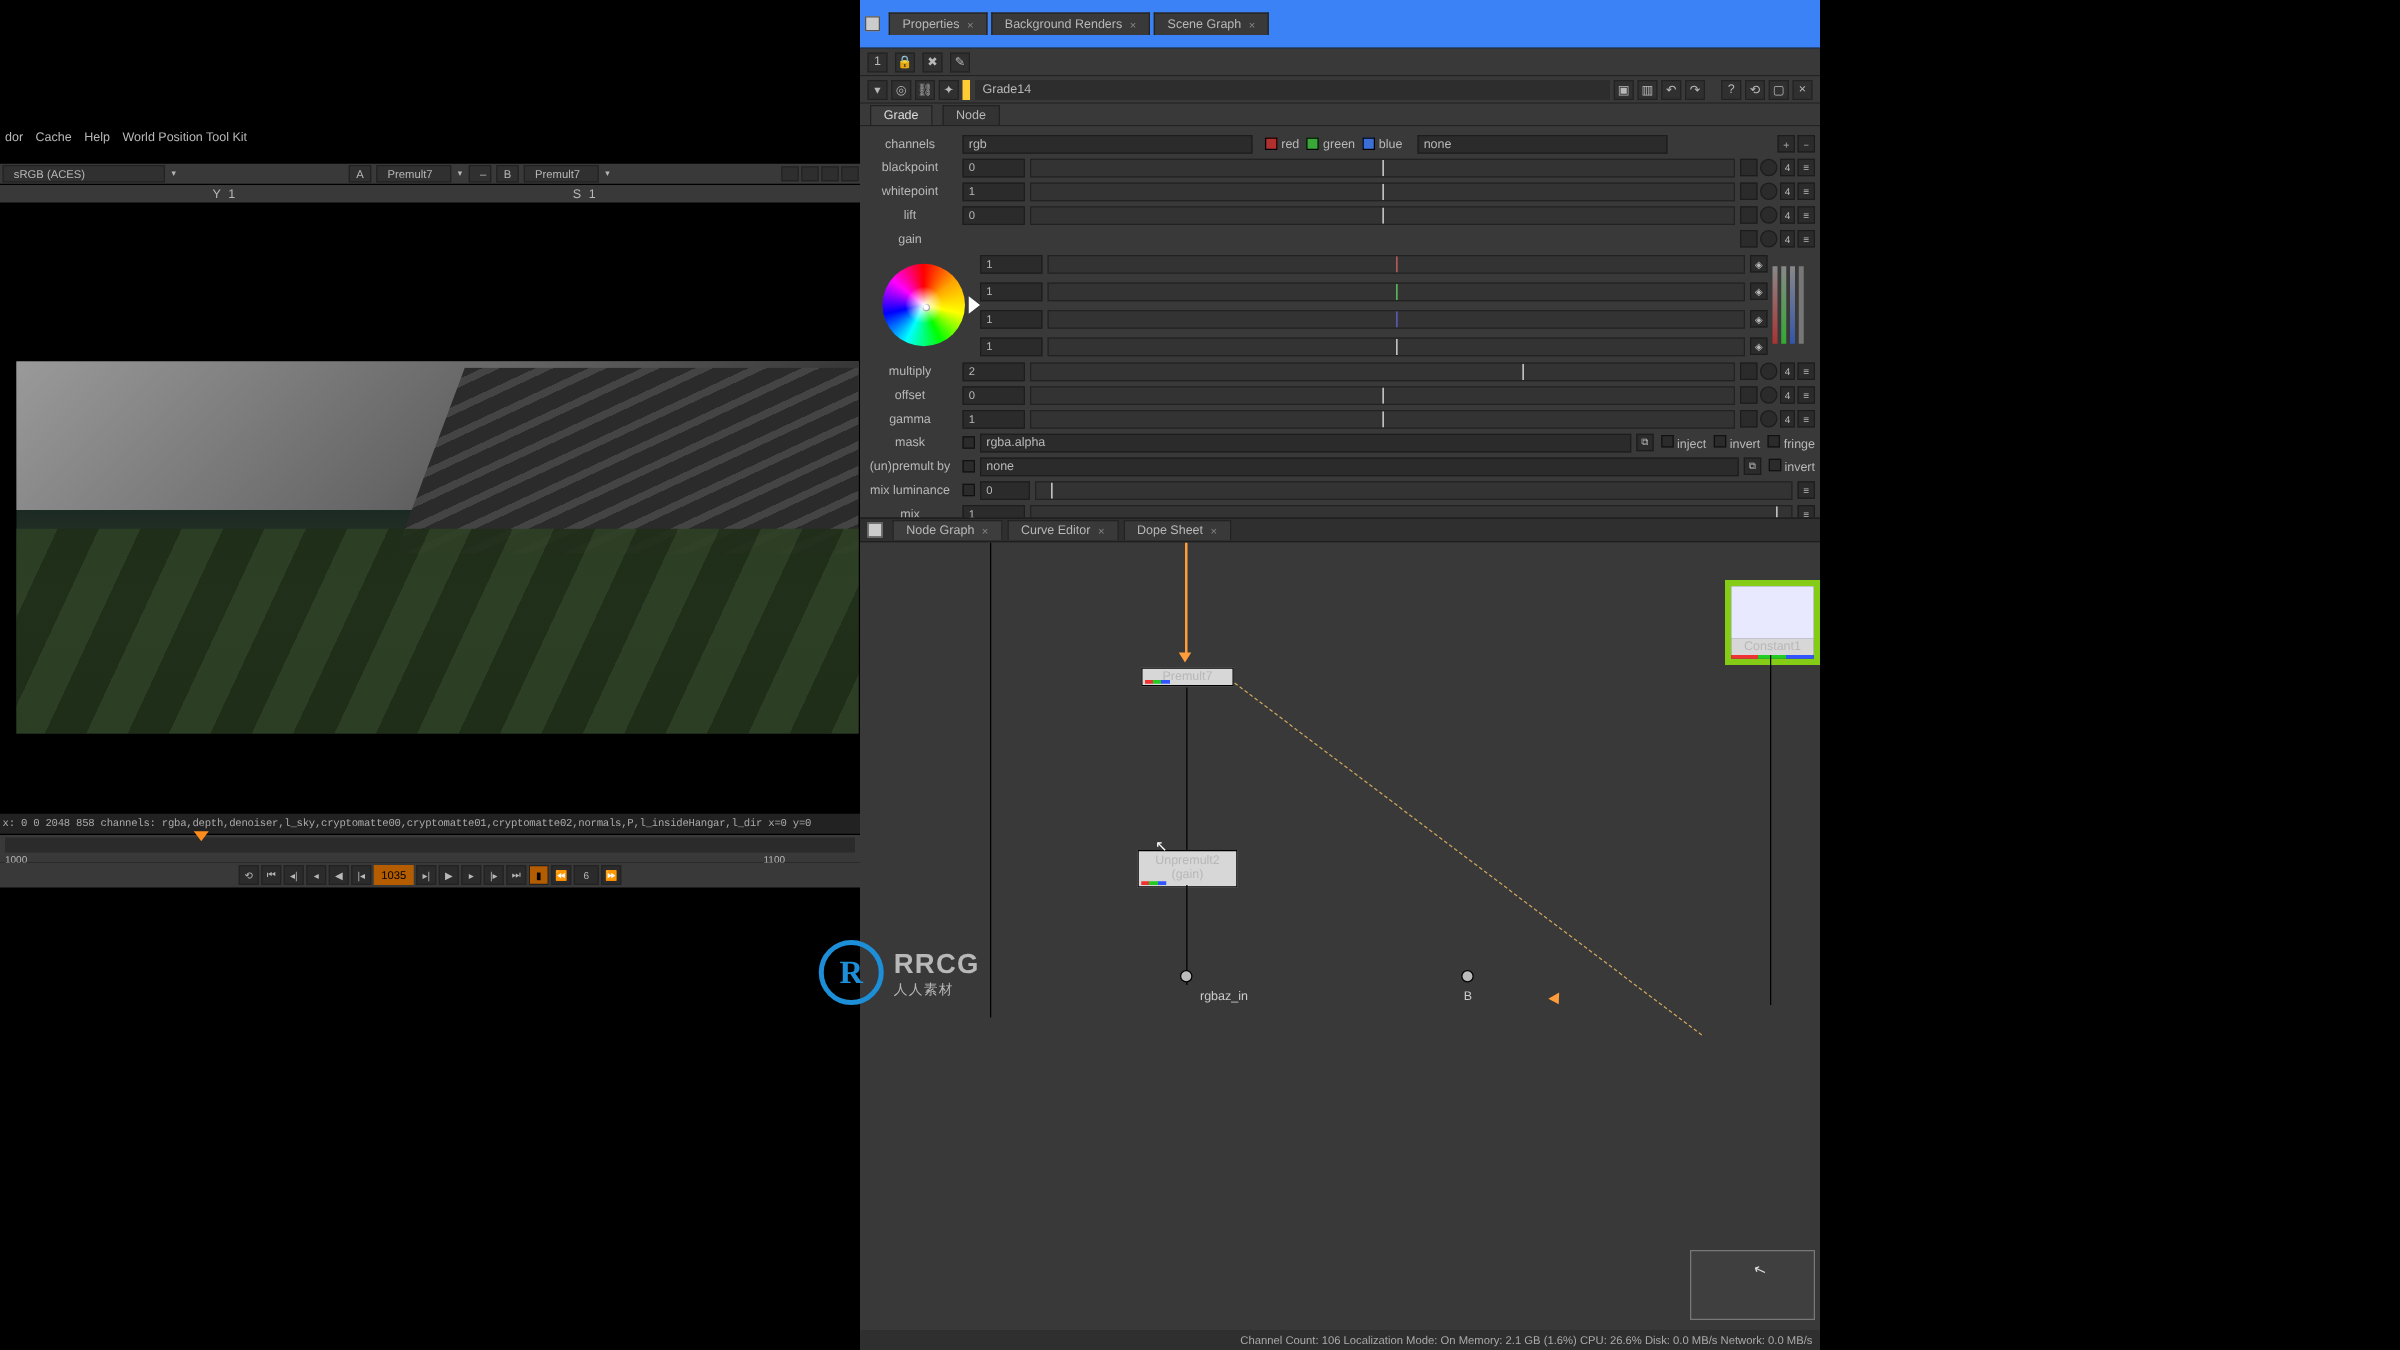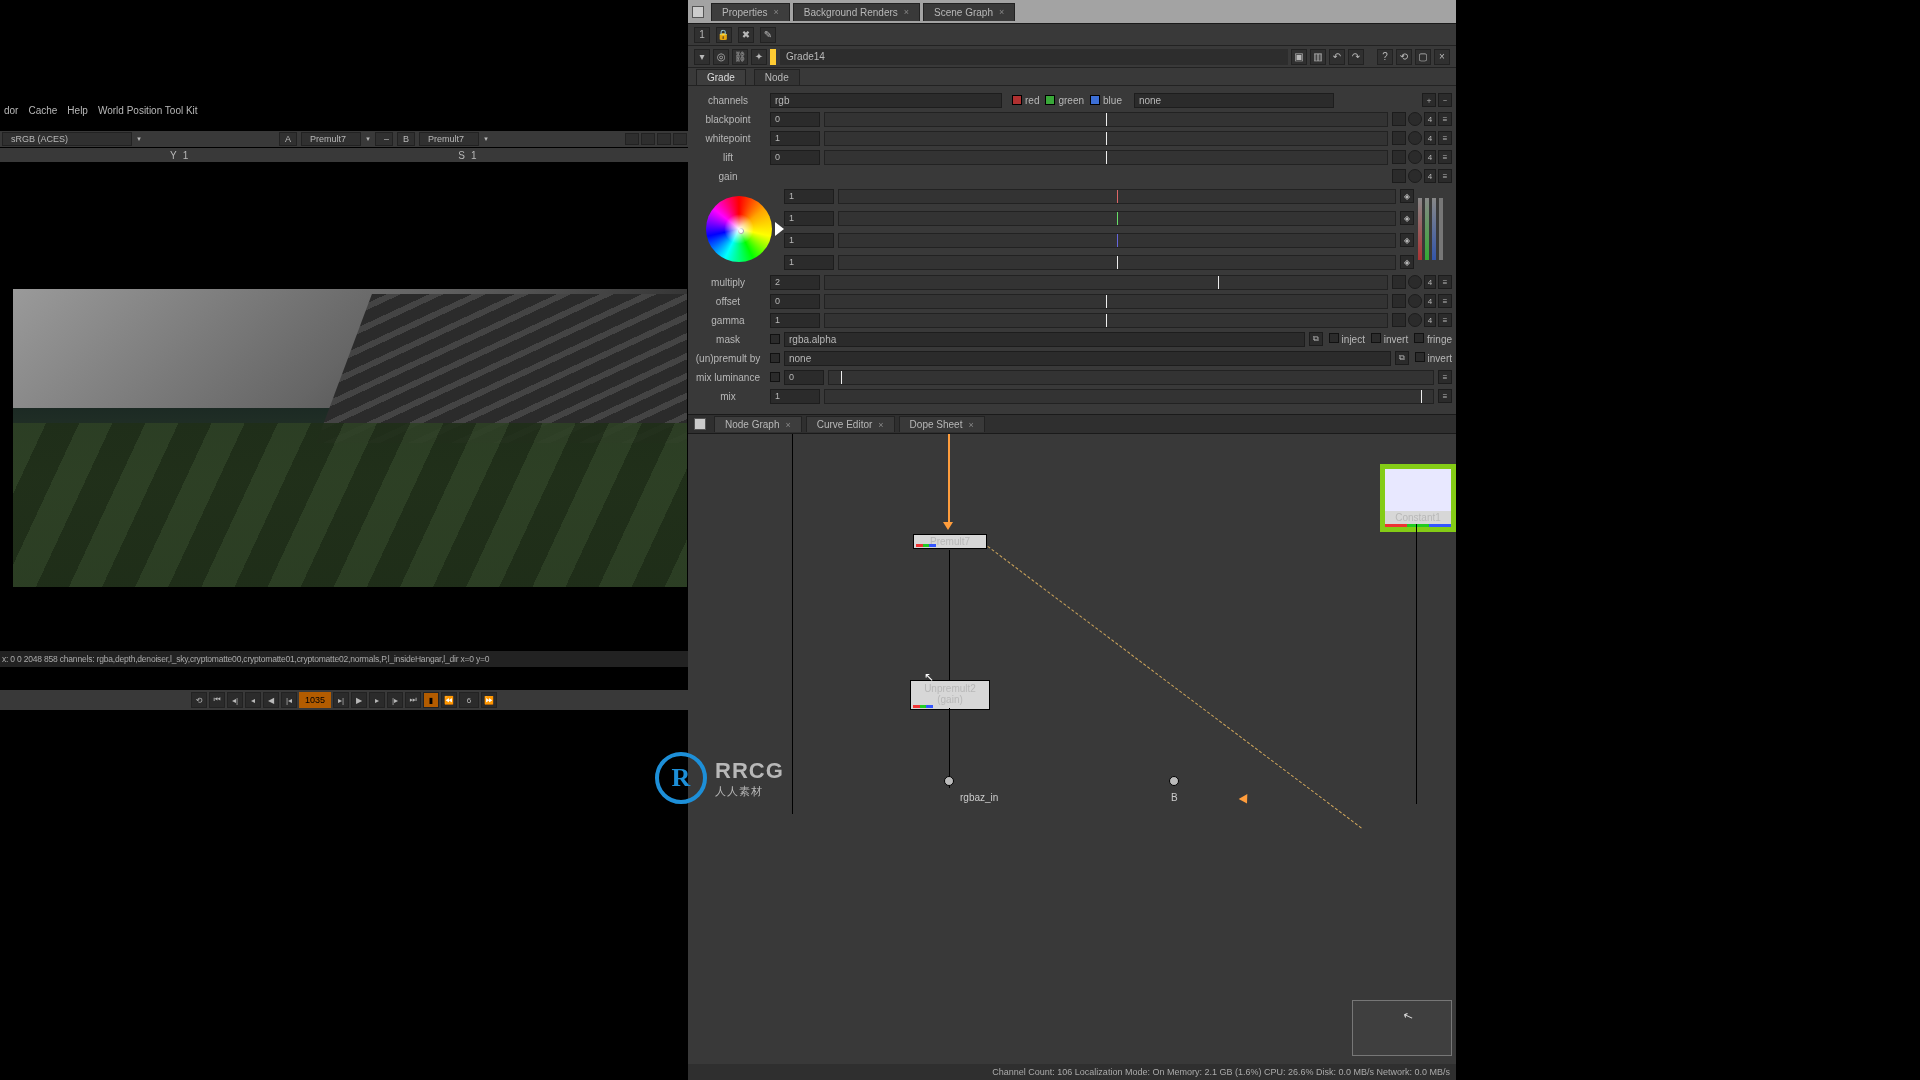--- a/index.html
+++ b/index.html
@@ -33,35 +33,35 @@
 .viewer-img .green { position:absolute; bottom:0; left:0; right:0; height:55%;
  background: repeating-linear-gradient(115deg,#2d4024,#2d4024 30px,#1f2e18 30px,#1f2e18 60px);
  opacity:.9;
 }
 .viewer-img .structure{ position:absolute; top:5px; right:0; width:55%; height:50%;
  background: repeating-linear-gradient(155deg,#2b2b2b,#2b2b2b 12px,#444 12px,#444 18px);
  clip-path: polygon(15% 0, 100% 0, 100% 100%, 0 100%);
 }
 
 
-.statusline{ position:absolute; top:651px; left:0; width:688px; height:16px; font-size:8.5px; letter-spacing:-.2px; color:#aaa; padding-left:2px; background:#222; display:flex; align-items:center; }
+.statusline{ position:absolute; top:651px; left:0; width:688px; height:16px; font-size:8.5px; letter-spacing:-.2px; color:#aaa; padding-left:2px; background:#222; display:flex; align-items:center;font-family:Liberation Mono, monospace; }
 .timeline{ position:absolute; top:668px; left:0; width:688px; height:22px; background:#393939; }
 .timeline .track{ position:absolute; top:2px; left:4px; right:4px; height:12px; background:#2b2b2b; }
 .timeline .marker{ position:absolute; top:0; left:155px; width:0; height:16px; border-left:6px solid transparent; border-right:6px solid transparent; border-bottom:8px solid #ff8c1a; transform:translateY(-3px) rotate(180deg);}
 .timeline .txtA{position:absolute;left:4px;top:15px;font-size:8px;}
 .timeline .txtB{position:absolute;right:60px;top:15px;font-size:8px;}
 
 
 .transport{ position:absolute; top:690px; left:0; width:688px; height:20px; background:#393939; display:flex; align-items:center; justify-content:center; gap:2px;}
 .tbtn{ width:16px; height:16px; background:#2b2b2b; border:1px solid #222; display:flex; align-items:center; justify-content:center; font-size:8px; }
 .tbtn.orange{ background:#b35c00; color:#000;}
 .tframe{ width:32px; height:16px; background:#b35c00; color:#000; display:flex; align-items:center; justify-content:center; font-size:9px;}
 
 
-.tabs{ height:24px; background:#a3a3a3; display:flex; align-items:center; border-bottom:1px solid #1a1a1a; padding-left:4px; gap:3px;}
+.tabs{ height:39px; background:#3b82f6; display:flex; align-items:center; border-bottom:1px solid #1a1a1a; padding-left:4px; gap:3px;}
 .tab{ height:18px; padding:0 10px; background:#393939; border:1px solid #222; border-bottom:none; display:flex; align-items:center; font-size:10px; }
 .tab.active{ background:#3d3d3d; }
 .tab .x{ margin-left:6px; font-size:9px; color:#888;}
 
 .mini-toolbar{ height:22px; background:#393939; display:flex; align-items:center; gap:6px; padding:0 6px; border-bottom:1px solid #222;}
 .mini-toolbar .box{ width:16px; height:16px; background:#303030; border:1px solid #222; display:flex; align-items:center; justify-content:center;}
 
 .node-header{ height:22px; background:#393939; display:flex; align-items:center; padding:0 6px; border-bottom:1px solid #222;}
 .node-header .ico{ width:16px; height:16px; background:#303030; border:1px solid #222; margin-right:3px; display:flex; align-items:center; justify-content:center;}
 .node-header .name{ flex:1; background:#2d2d2d; height:16px; padding:0 6px; display:flex; align-items:center; font-size:10px;}
@@ -191,20 +191,26 @@
   </div>
 
   <div class="viewer-img">
     <div class="sky"></div>
     <div class="structure"></div>
     <div class="green"></div>
   </div>
 
   <div class="statusline">x: 0 0 2048 858 channels: rgba,depth,denoiser,l_sky,cryptomatte00,cryptomatte01,cryptomatte02,normals,P,l_insideHangar,l_dir  x=0 y=0</div>
 
+  <div class="timeline">
+    <div class="track"></div>
+    <div class="marker"></div>
+    <div class="txtA">1000</div>
+    <div class="txtB">1100</div>
+  </div>
 
   <div class="transport">
     <div class="tbtn">⟲</div>
     <div class="tbtn">⏮</div>
     <div class="tbtn">◂|</div>
     <div class="tbtn">◂</div>
     <div class="tbtn">◀</div>
     <div class="tbtn">|◂</div>
     <div class="tframe">1035</div>
     <div class="tbtn">▸|</div>

